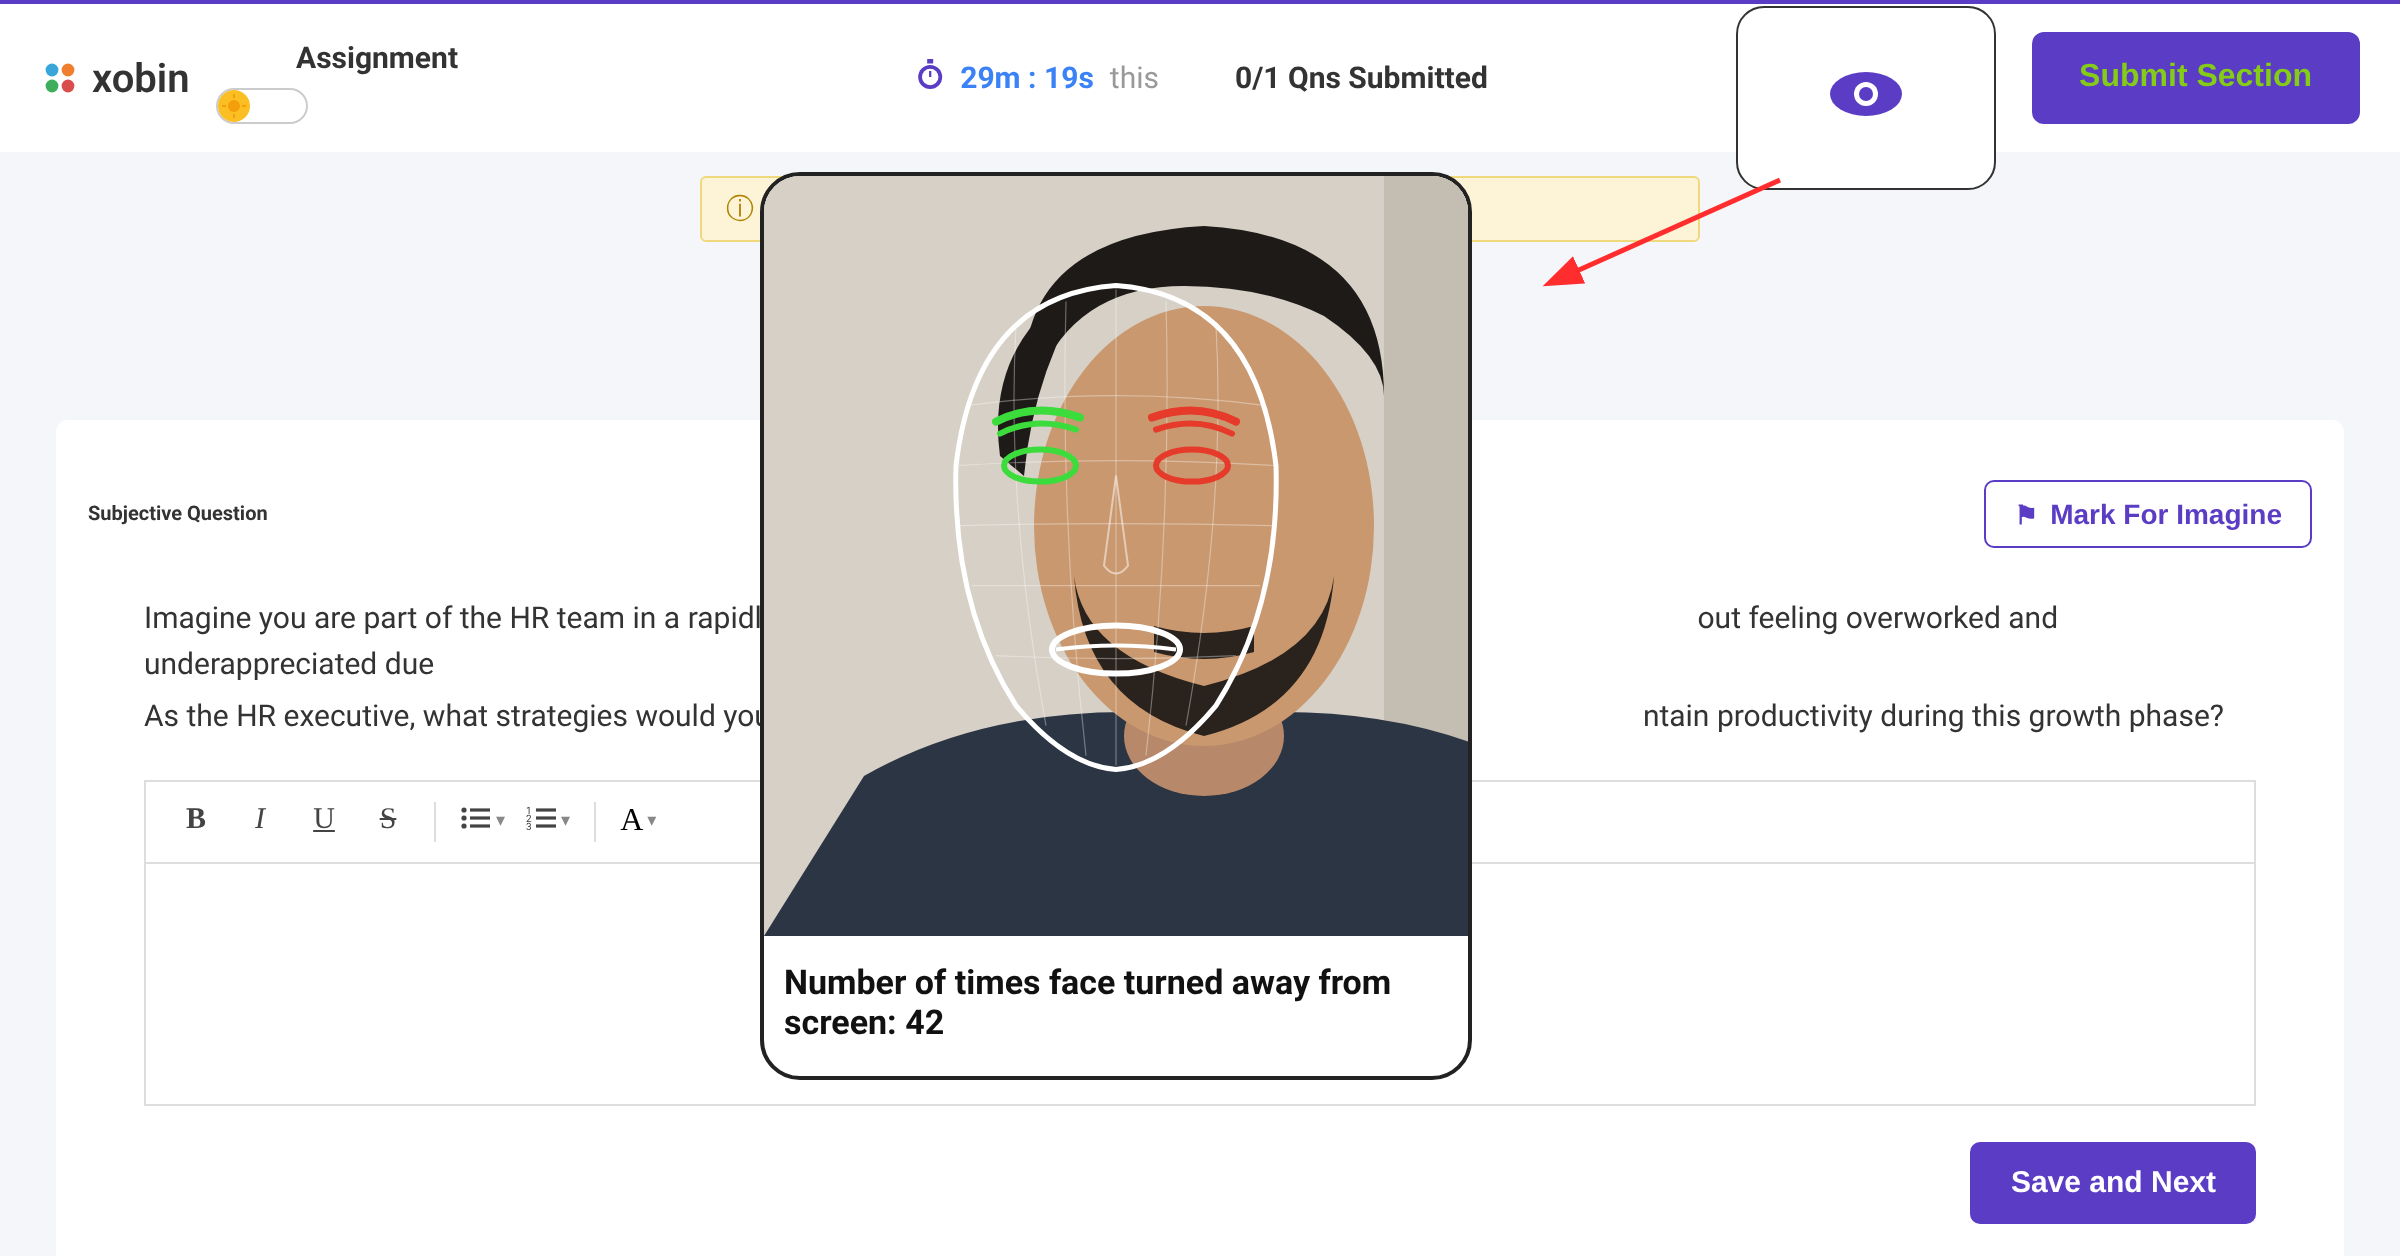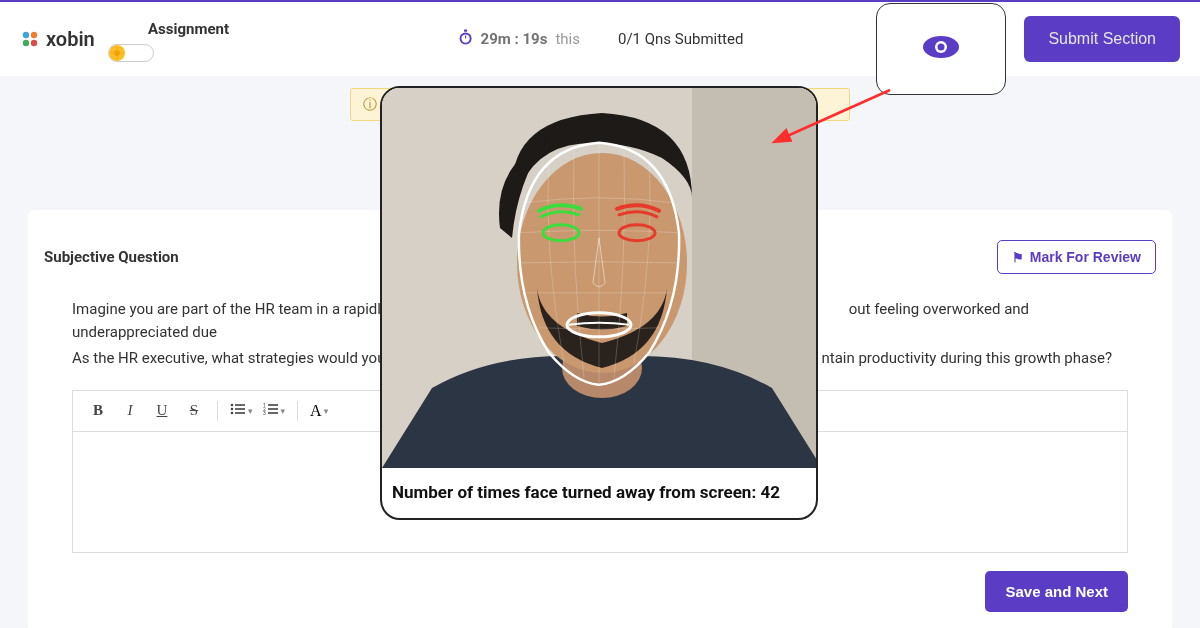--- a/index.html
+++ b/index.html
@@ -10,35 +10,35 @@
     .logo { display: flex; align-items: center; gap: 6px; font-size: 20px; font-weight: 600; color: #333; }
     .logo-icon { display: inline-flex; }
     .assignment-label { font-size: 15px; font-weight: 700; color: #333; margin-left: 40px; position: absolute; left: 108px; top: 18px; }
     .toggle-wrap { position: absolute; left: 108px; top: 42px; }
     .toggle { width: 46px; height: 18px; background: white; border: 1px solid #ccc; border-radius: 10px; position: relative; display: inline-block; }
     .toggle-knob { width: 16px; height: 16px; background: #fbbf24; border-radius: 50%; position: absolute; top: 0px; left: 0px; display: flex; align-items: center; justify-content: center; font-size: 10px; }
     
     .center-info { position: absolute; left: 50%; transform: translateX(-50%); display: flex; align-items: center; gap: 18px; }
     .timer { display: flex; align-items: center; gap: 6px; }
     .timer-icon { color: #5b3cc4; font-size: 18px; }
-    .timer-text { font-size: 15px; font-weight: 700; color: #737373; }
+    .timer-text { font-size: 15px; font-weight: 700; color: #3b82f6; }
     .timer-left { color: #999; font-size: 15px; margin-left: 2px; }
-    .qns-text { font-size: 15px; font-weight: 400; color: #333; margin-left: 20px; }
+    .qns-text { font-size: 15px; font-weight: 700; color: #333; margin-left: 20px; }
     
     .header-right { position: absolute; right: 20px; display: flex; align-items: center; gap: 18px; }
     .eye-box { width: 130px; height: 92px; background: white; border: 1px solid #333; border-radius: 14px; display: flex; align-items: center; justify-content: center; position: relative; top: 10px; }
     .eye-icon-wrap { color: #5b3cc4; }
-    .submit-btn { background: #5b3cc4; color: #e5e5e5; border: none; padding: 14px 24px; font-size: 16px; font-weight: 400; border-radius: 6px; cursor: pointer; }
+    .submit-btn { background: #5b3cc4; color: #84cc16; border: none; padding: 14px 24px; font-size: 16px; font-weight: 700; border-radius: 6px; cursor: pointer; }
     
     .notice-bar { position: absolute; top: 88px; left: 350px; width: 500px; background: #fdf3d6; border: 1px solid #f0d97d; padding: 6px 12px; display: flex; align-items: center; border-radius: 3px; }
     .notice-icon { color: #b08400; margin-right: 8px; font-size: 14px; }
     
     .content-card { background: white; margin: 24px 28px 0 28px; border-radius: 6px; padding: 30px 0 0 0; position: relative; top: 110px; }
     .card-header { display: flex; justify-content: space-between; align-items: center; padding: 0 16px 24px 16px; }
-    .question-title { font-size: 15px; font-weight: 700; color: #333; }
+    .question-title { font-size: 10px; font-weight: 700; color: #333; }
     .mark-review-btn { background: white; border: 1.5px solid #5b3cc4; color: #5b3cc4; padding: 8px 14px; font-size: 14px; font-weight: 600; border-radius: 5px; cursor: pointer; display: flex; align-items: center; gap: 6px; }
     .flag-icon { font-size: 13px; }
     
     .question-body { padding: 0 44px; }
     .question-text { font-size: 15px; line-height: 1.5; color: #333; margin-bottom: 4px; }
     
     .editor-wrap { margin: 20px 44px 0 44px; border: 1px solid #ddd; }
     .editor-toolbar { border-bottom: 1px solid #ddd; padding: 6px 10px; display: flex; align-items: center; gap: 2px; }
     .tb-btn { width: 30px; height: 28px; display: flex; align-items: center; justify-content: center; background: transparent; border: none; cursor: pointer; font-family: Georgia, serif; font-size: 15px; color: #444; }
     .tb-btn.bold { font-weight: bold; }
@@ -47,21 +47,21 @@
     .tb-btn.strike { text-decoration: line-through; }
     .tb-sep { width: 1px; height: 20px; background: #ddd; margin: 0 6px; }
     .tb-dd { display: flex; align-items: center; gap: 2px; padding: 0 4px; }
     .dd-caret { font-size: 9px; color: #888; }
     .editor-area { min-height: 120px; background: white; }
     .editor-footer { border-top: 1px solid #ddd; background: #fafafa; text-align: right; padding: 4px 10px; font-size: 12px; color: #555; }
     
     .save-next-wrap { display: flex; justify-content: flex-end; padding: 18px 44px 20px 0; }
     .save-next-btn { background: #5b3cc4; color: white; border: none; padding: 12px 20px; font-size: 15px; font-weight: 600; border-radius: 5px; cursor: pointer; }
     
-    .proctor-overlay { position: absolute; top: 86px; left: 380px; width: 438px; background: white; border: 2px solid #222; border-radius: 20px; overflow: hidden; z-index: 100; }
+    .proctor-overlay { position: absolute; top: 86px; left: 380px; width: 356px; background: white; border: 2px solid #222; border-radius: 20px; overflow: hidden; z-index: 100; }
     .proctor-img { width: 100%; height: 380px; background: linear-gradient(180deg, #d8d4cc 0%, #c8c2b8 30%, #3a3a3a 100%); position: relative; overflow: hidden; }
     .face-mesh { position: absolute; top: 50%; left: 50%; transform: translate(-50%, -55%); }
     .proctor-caption { padding: 14px 10px 16px 10px; font-size: 17px; font-weight: 700; color: #111; }
     
     .arrow-annotation { position: absolute; top: 82px; left: 770px; z-index: 101; pointer-events: none; }
   </style>
 </head>
 <body>
 
 <div class="header">
@@ -128,21 +128,21 @@
 <div class="notice-bar">
   <span class="notice-icon">ⓘ</span>
   <span>N</span>
 </div>
 
 <div class="content-card">
   <div class="card-header">
     <div class="question-title">Subjective Question</div>
     <button class="mark-review-btn">
       <span class="flag-icon">⚑</span>
-      <span>Mark For Review</span>
+      <span>Mark For Imagine</span>
     </button>
   </div>
 
   <div class="question-body">
     <p class="question-text">
       <span>Imagine you are part of the HR team in a rapidly gr</span>
       <span style="display:inline-block; width:436px;"></span>
       <span>out feeling overworked and underappreciated due</span>
     </p>
     <p class="question-text">

